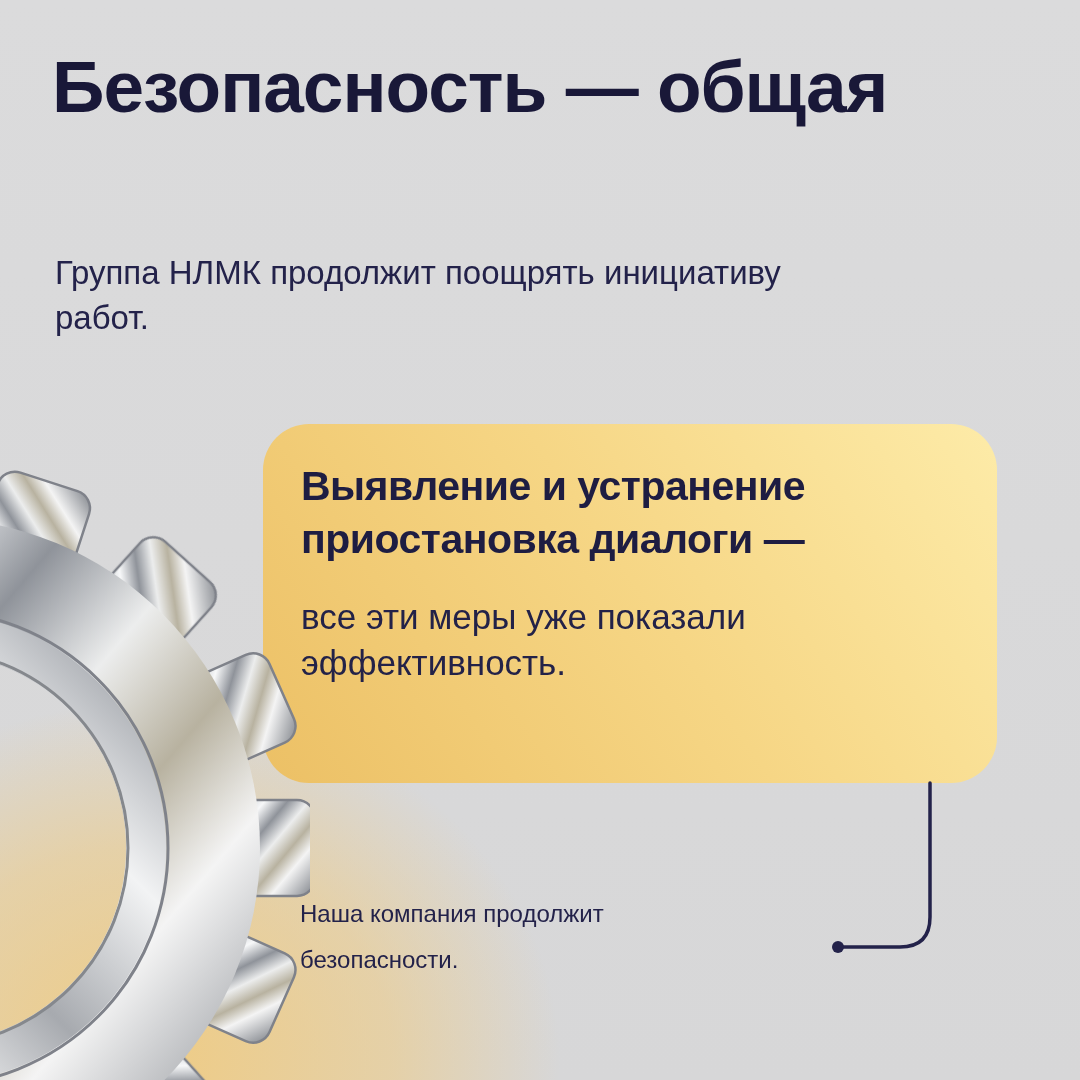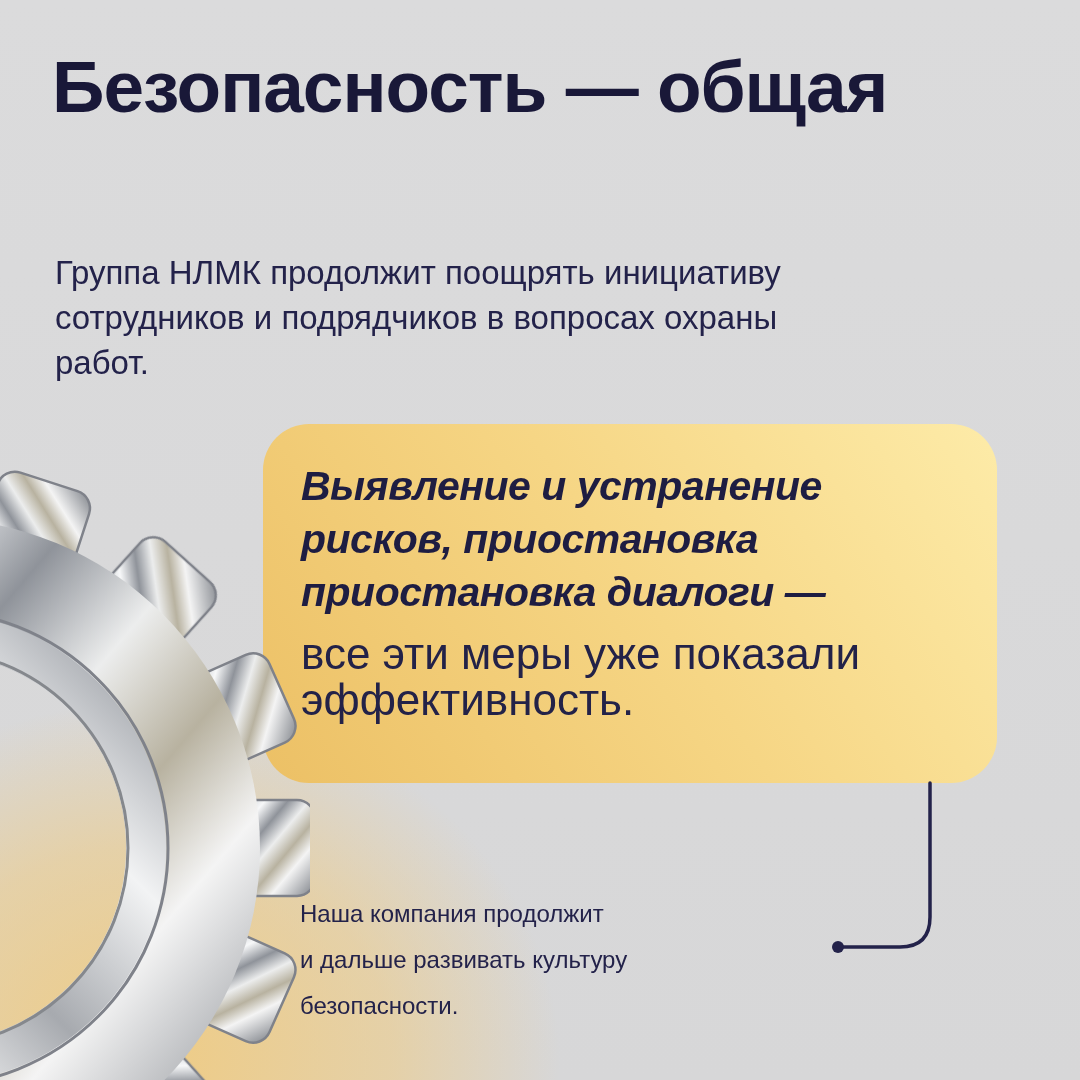--- a/index.html
+++ b/index.html
@@ -26,25 +26,25 @@
     color:#23224a;white-space:nowrap;
   }
   .card{
     position:absolute;left:263px;top:424px;width:734px;height:359px;
     border-radius:46px;box-sizing:border-box;
     padding:36px 26px 0 38px;
     background:linear-gradient(55deg,#ecc065 0%,#f6d685 52%,#fdeba8 100%);
   }
   .card-bold{
     font-size:41px;line-height:53px;font-weight:bold;
-    letter-spacing:-0.5px;color:#1e1d42;white-space:nowrap;font-style:italic;
+    letter-spacing:-0.5px;color:#1e1d42;white-space:nowrap;
   }
   .card-regular{
-    margin-top:12px;
-    font-size:44px;line-height:46px;font-weight:500;
+    margin-top:28px;
+    font-size:35px;line-height:46px;font-weight:500;
     color:#232248;white-space:nowrap;
   }
   .footer-note{
     position:absolute;left:300px;top:891px;
     font-size:24px;line-height:46px;font-weight:400;
     color:#23224a;white-space:nowrap;
   }
   .connector{position:absolute;left:828px;top:781px;width:120px;height:178px;}
   .connector path{stroke:#23224a;stroke-width:3.5;fill:none;}
   .connector circle{fill:#23224a;}
@@ -55,44 +55,41 @@
 <body>
 
 <div class="canvas">
 
   <h1 class="headline" style="margin:0;">
     <div>Безопасность — общая</div>
   </h1>
 
   <div class="intro">
     <div>Группа НЛМК продолжит поощрять инициативу</div>
-    <div>сотрудников и подрядчиков в вопросах охраны</div>
     <div>работ.</div>
   </div>
 
   <div class="card">
     <div class="card-bold">
       <div>Выявление и устранение</div>
-      <div>рисков, приостановка</div>
       <div>приостановка диалоги —</div>
     </div>
     <div class="card-regular">
       <div>все эти меры уже показали</div>
       <div>эффективность.</div>
     </div>
   </div>
 
   <svg class="connector" viewBox="0 0 120 178">
     <path d="M10 166 H 72 Q 102 166 102 136 V 2" stroke-linecap="round"></path>
     <circle cx="10" cy="166" r="6"></circle>
   </svg>
 
   <div class="footer-note">
     <div>Наша компания продолжит</div>
-    <div>и дальше развивать культуру</div>
     <div>безопасности.</div>
   </div>
 
   <svg class="gear" viewBox="0 0 520 700">
     <defs>
       <linearGradient id="metal" x1="0" y1="0" x2="1" y2="0.85">
         <stop offset="0" stop-color="#ffffff"></stop>
         <stop offset="0.15" stop-color="#c9ccd0"></stop>
         <stop offset="0.28" stop-color="#f7f8f9"></stop>
         <stop offset="0.42" stop-color="#8f939a"></stop>

